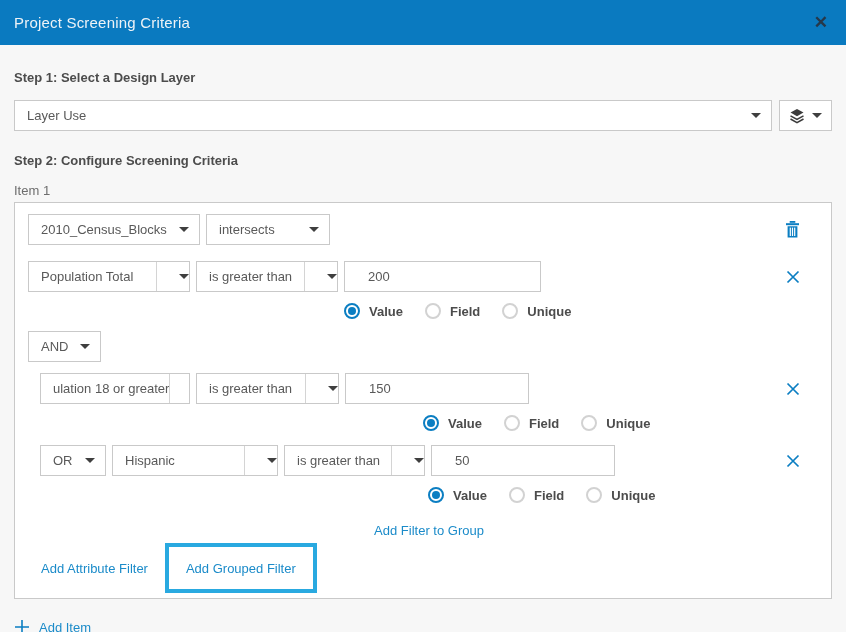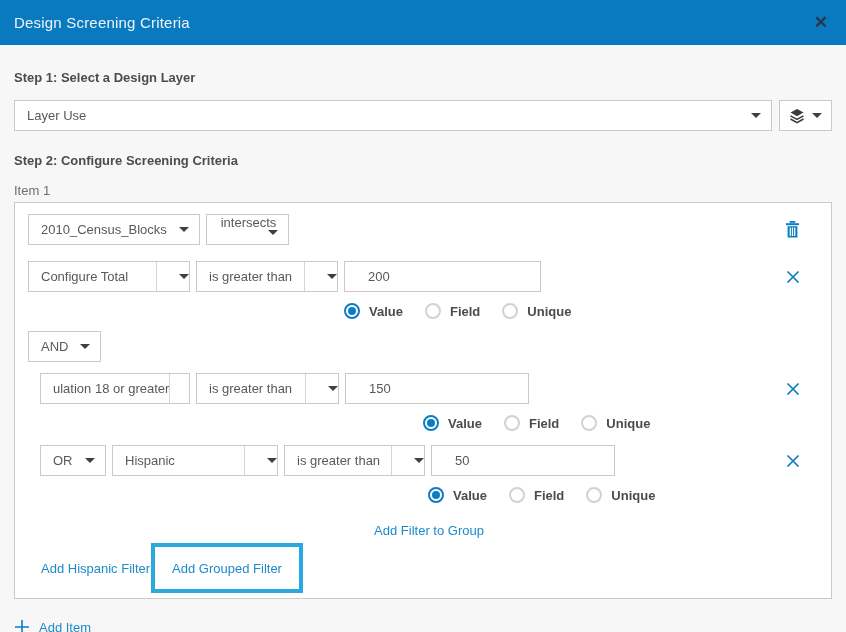--- a/index.html
+++ b/index.html
@@ -62,21 +62,21 @@
 
   
   .panel {
     margin-top:4px; background:#fff; border:1px solid #c9c9c9;
     padding:11px 13px 5px;
   }
   .frow { display:flex; align-items:center; }
   .gap { margin-left:6px; }
   .row-icon { margin-left:auto; margin-right:18px; cursor:pointer; display:flex; }
   .spatial-row .w-layer { width:172px; }
-  .spatial-row .w-rel { width:83px;flex-direction:column; }
+  .spatial-row .w-rel { width:124px; }
 
   .filter1 { margin-top:16px; }
   .f-field { width:162px; }
   .f-op { width:142px; }
   .f-val { width:197px; }
 
   .logic-select { margin-top:12px; width:73px; }
 
   .group { margin-left:12px; }
   .grow1 { margin-top:11px; }
@@ -104,32 +104,32 @@
     border-radius:50%; background:#0b7ec2;
   }
   .radio-label { font-size:13px; font-weight:bold; color:#4c4c4c; }
 
   
   .link { color:#1b8bc9; font-size:13px; cursor:pointer; text-decoration:none; }
   .add-filter-group-row { text-align:center; margin-top:18px; }
 
   .bottom-links { display:flex; align-items:center; margin-top:4px; }
   .add-attr-link { margin-left:13px; }
-  .focus-box { border:4px solid #29a9e0; padding:12px 17px; margin-left:1px; background:#fff; }
+  .focus-box { border:4px solid #29a9e0; padding:12px 17px; margin-left:17px; background:#fff; }
 
   
   .footer { margin-top:20px; padding:0 14px; display:flex; align-items:center; gap:9px; }
   .footer .link { font-size:13px; }
   svg { display:block; }
 </style>
 </head>
 <body>
 
 <div class="dialog-header">
-  <div class="dialog-title">Design Screening Criteria</div>
+  <div class="dialog-title">Project Screening Criteria</div>
   <div class="close-icon">✕</div>
 </div>
 
 <div class="content">
 
   <div class="step-label step1-label">Step 1: Select a Design Layer</div>
 
   <div class="layer-row">
     <div class="select design-layer-select">
       <span>Layer Use</span>
@@ -168,21 +168,21 @@
           <path d="M2.6 5.2 h9.8 v11.3 h-9.8 z" fill="#0b7ec2"></path>
           <rect x="4.7" y="6.6" width="1.2" height="8.4" fill="#fff"></rect>
           <rect x="6.9" y="6.6" width="1.2" height="8.4" fill="#fff"></rect>
           <rect x="9.1" y="6.6" width="1.2" height="8.4" fill="#fff"></rect>
         </svg>
       </span>
     </div>
 
     <div class="frow filter1">
       <div class="select split f-field">
-        <span>Configure Total</span>
+        <span>Population Total</span>
         <span class="caret-box">
             <span class="caret"></span>
           </span>
       </div>
       <div class="select split f-op gap">
         <span>is greater than</span>
         <span class="caret-box">
             <span class="caret"></span>
           </span>
       </div>
@@ -289,21 +289,21 @@
           <span class="radio-label">Unique</span>
         </span>
       </div>
 
       <div class="add-filter-group-row">
         <a class="link">Add Filter to Group</a>
       </div>
     </div>
 
     <div class="bottom-links">
-      <a class="link add-attr-link">Add Hispanic Filter</a>
+      <a class="link add-attr-link">Add Attribute Filter</a>
       <span class="focus-box">
         <a class="link">Add Grouped Filter</a>
       </span>
     </div>
 
   </div>
 </div>
 
 <div class="footer">
   <span>

